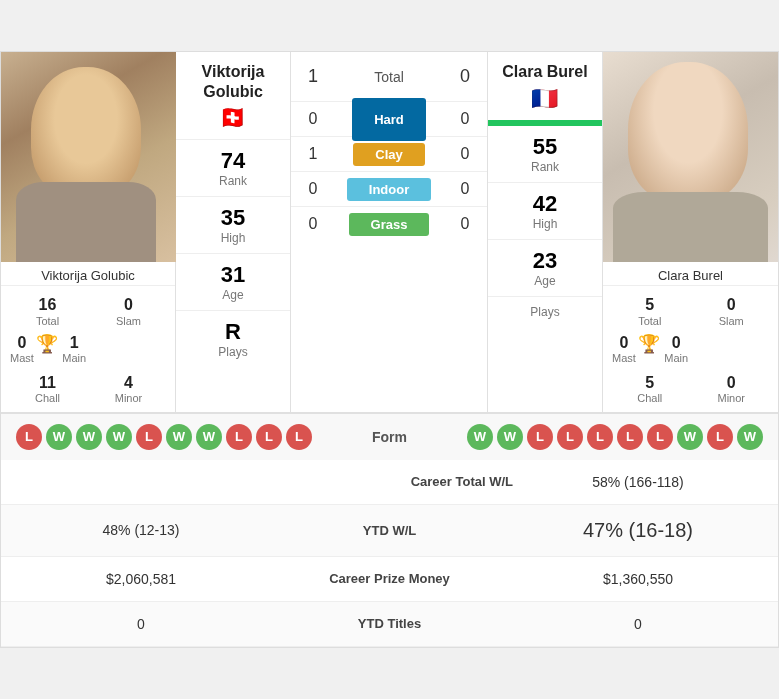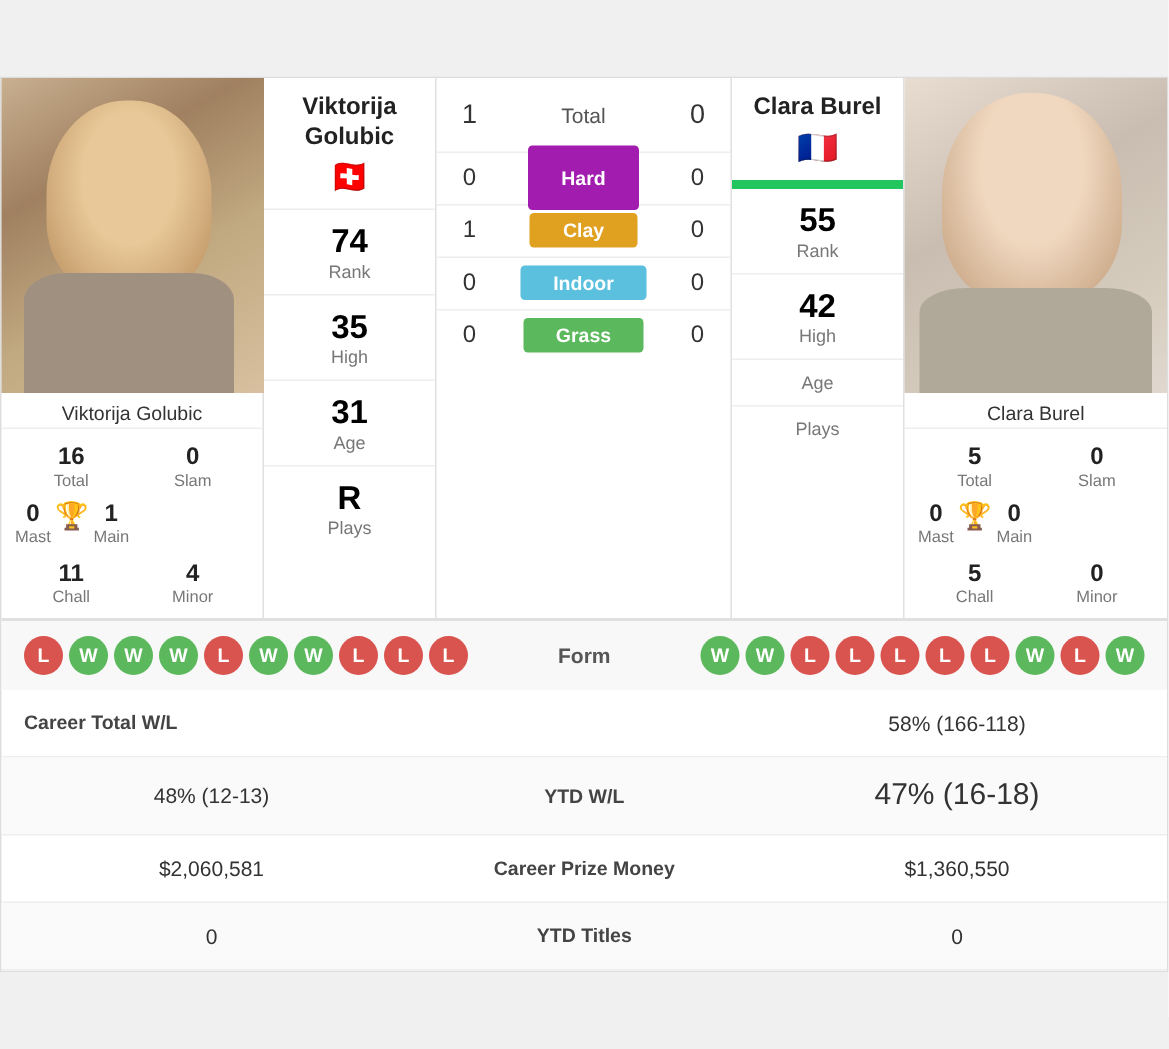--- a/index.html
+++ b/index.html
@@ -95,21 +95,21 @@
 
       <div style="display:flex;align-items:center;padding:14px 10px;border-bottom:1px solid #eee;">
         <span style="font-size:18px;color:#333;min-width:24px;text-align:center;">1</span>
         <span style="flex:1;text-align:center;font-size:14px;color:#555;">Total</span>
         <span style="font-size:18px;color:#333;min-width:24px;text-align:center;">0</span>
       </div>
 
       <div style="display:flex;align-items:center;padding:8px 10px;border-bottom:1px solid #eee;">
         <span style="font-size:16px;color:#333;min-width:24px;text-align:center;">0</span>
         <span style="flex:1;text-align:center;">
-          <span style="background:#a21caf;color:white;padding:14px 22px;border-radius:3px;font-size:13px;font-weight:bold;">Hard</span>
+          <span style="background:#0369a1;color:white;padding:14px 22px;border-radius:3px;font-size:13px;font-weight:bold;">Hard</span>
         </span>
         <span style="font-size:16px;color:#333;min-width:24px;text-align:center;">0</span>
       </div>
 
       <div style="display:flex;align-items:center;padding:8px 10px;border-bottom:1px solid #eee;">
         <span style="font-size:16px;color:#333;min-width:24px;text-align:center;">1</span>
         <span style="flex:1;text-align:center;">
           <span style="background:#e0a020;color:white;padding:4px 22px;border-radius:3px;font-size:13px;font-weight:bold;">Clay</span>
         </span>
         <span style="font-size:16px;color:#333;min-width:24px;text-align:center;">0</span>
@@ -138,20 +138,21 @@
       <div style="font-size:22px;padding-bottom:8px;">🇫🇷</div>
       <div style="border-top:6px solid #22c55e;width:100%;padding:8px 0;text-align:center;">
         <div style="font-size:22px;font-weight:bold;">55</div>
         <div style="font-size:12px;color:#777;">Rank</div>
       </div>
       <div style="border-top:1px solid #eee;width:100%;padding:8px 0;text-align:center;">
         <div style="font-size:22px;font-weight:bold;">42</div>
         <div style="font-size:12px;color:#777;">High</div>
       </div>
       <div style="border-top:1px solid #eee;width:100%;padding:8px 0;text-align:center;">
+        <div style="font-size:22px;font-weight:bold;">23</div>
         <div style="font-size:12px;color:#777;">Age</div>
       </div>
       <div style="border-top:1px solid #eee;width:100%;padding:8px 0;text-align:center;">
         <div style="font-size:22px;font-weight:bold;"></div>
         <div style="font-size:12px;color:#777;">Plays</div>
       </div>
     </div>
 
     <div style="width:175px;flex-shrink:0;">
       <div style="width:175px;height:210px;background:linear-gradient(150deg,#e8ddd0 0%,#c8bdb0 40%,#d8cec0 80%,#e0d8d0 100%);position:relative;overflow:hidden;">
@@ -226,21 +227,21 @@
         <div style="width: 26px; height: 26px; border-radius: 50%; display: flex; align-items: center; justify-content: center; color: white; font-weight: bold; font-size: 13px; flex-shrink: 0; background: rgb(217, 83, 79);">L</div>
         <div style="width: 26px; height: 26px; border-radius: 50%; display: flex; align-items: center; justify-content: center; color: white; font-weight: bold; font-size: 13px; flex-shrink: 0; background: rgb(217, 83, 79);">L</div>
         <div style="width: 26px; height: 26px; border-radius: 50%; display: flex; align-items: center; justify-content: center; color: white; font-weight: bold; font-size: 13px; flex-shrink: 0; background: rgb(92, 184, 92);">W</div>
         <div style="width: 26px; height: 26px; border-radius: 50%; display: flex; align-items: center; justify-content: center; color: white; font-weight: bold; font-size: 13px; flex-shrink: 0; background: rgb(217, 83, 79);">L</div>
         <div style="width: 26px; height: 26px; border-radius: 50%; display: flex; align-items: center; justify-content: center; color: white; font-weight: bold; font-size: 13px; flex-shrink: 0; background: rgb(92, 184, 92);">W</div>
       </div>
   </div>
 
   <div id="career-stats-table">
       <div style="display: flex; align-items: center; border-bottom: 1px solid rgb(238, 238, 238); padding: 14px 15px;">
-        <div style="flex: 1 1 0%; text-align: left; font-size: 13px; font-weight: bold; color: rgb(68, 68, 68);">Career Total W/L</div>
+        <div style="flex: 1 1 0%; text-align: right; font-size: 13px; font-weight: bold; color: rgb(68, 68, 68);">Career Total W/L</div>
         <div style="width: 250px; text-align: center; font-size: 14px; color: rgb(51, 51, 51);">58% (166-118)</div>
       </div>
       <div style="display: flex; align-items: center; border-bottom: 1px solid rgb(238, 238, 238); padding: 14px 15px; background: rgb(250, 250, 250);">
         <div style="width: 250px; text-align: center; font-size: 14px; color: rgb(51, 51, 51);">48% (12-13)</div>
         <div style="flex: 1 1 0%; text-align: center; font-size: 13px; font-weight: bold; color: rgb(68, 68, 68);">YTD W/L</div>
         <div style="width: 250px; text-align: center; font-size: 20px; color: rgb(51, 51, 51);">47% (16-18)</div>
       </div>
       <div style="display: flex; align-items: center; border-bottom: 1px solid rgb(238, 238, 238); padding: 14px 15px;">
         <div style="width: 250px; text-align: center; font-size: 14px; color: rgb(51, 51, 51);">$2,060,581</div>
         <div style="flex: 1 1 0%; text-align: center; font-size: 13px; font-weight: bold; color: rgb(68, 68, 68);">Career Prize Money</div>

